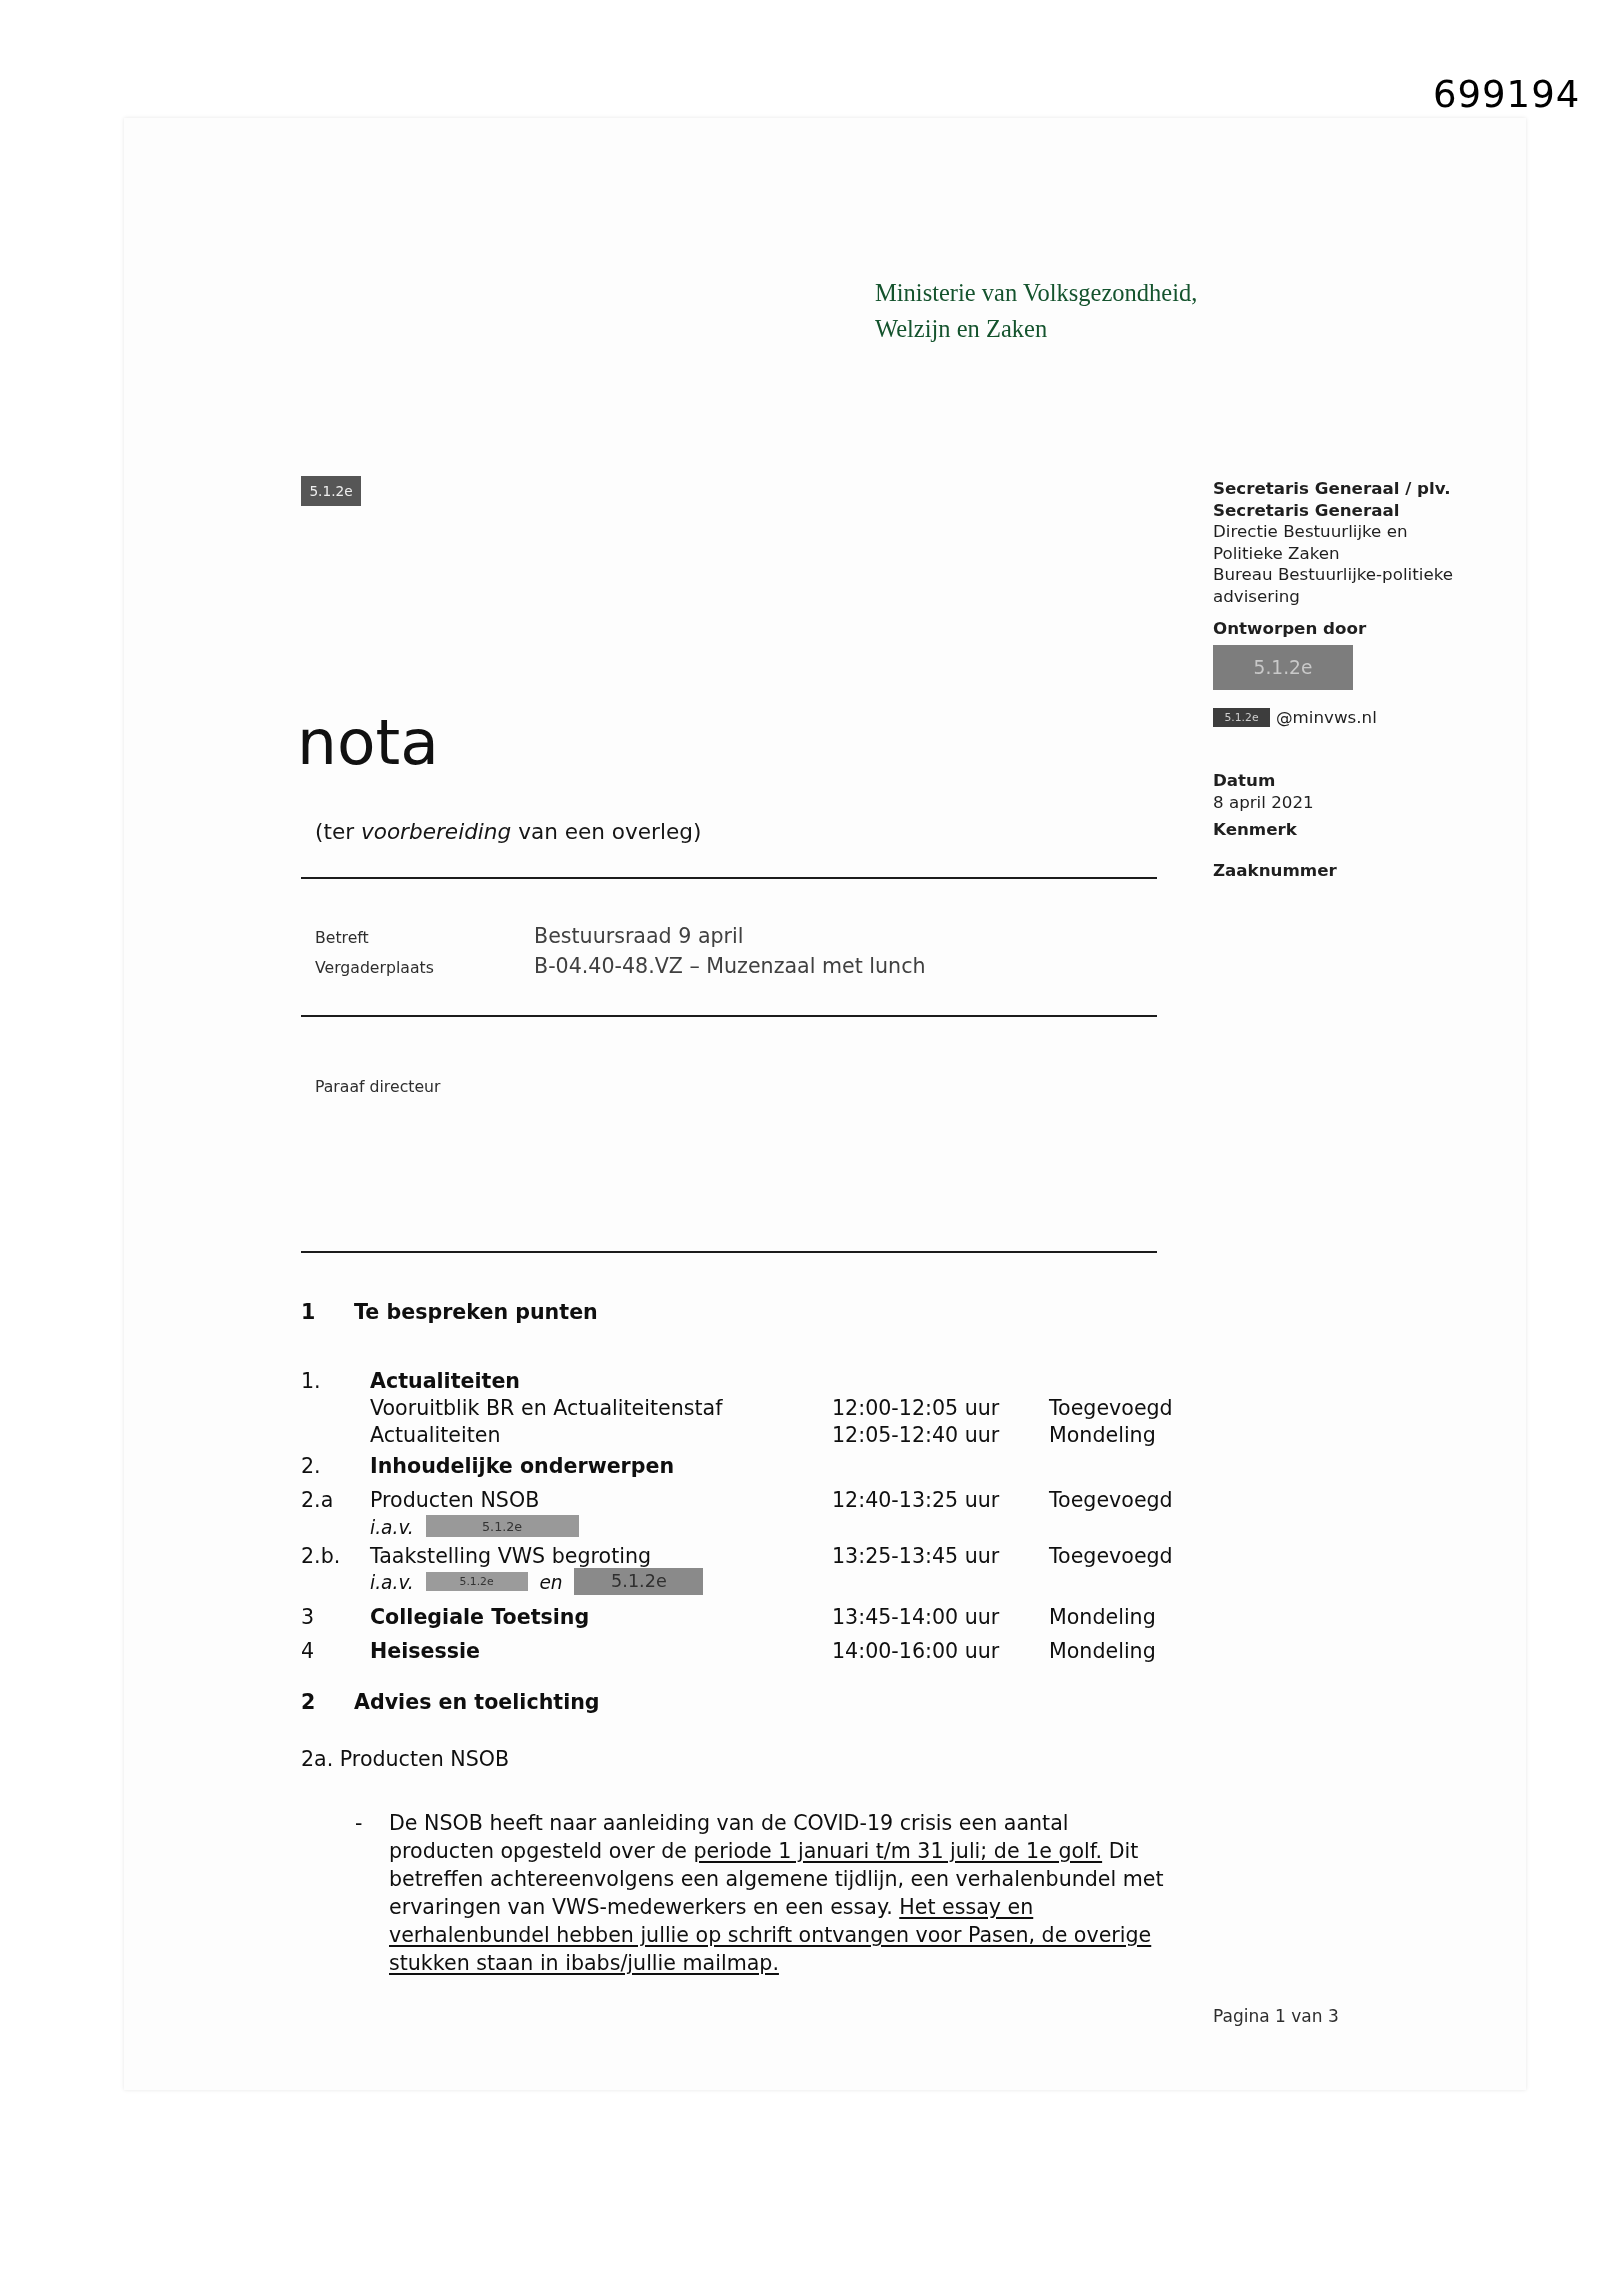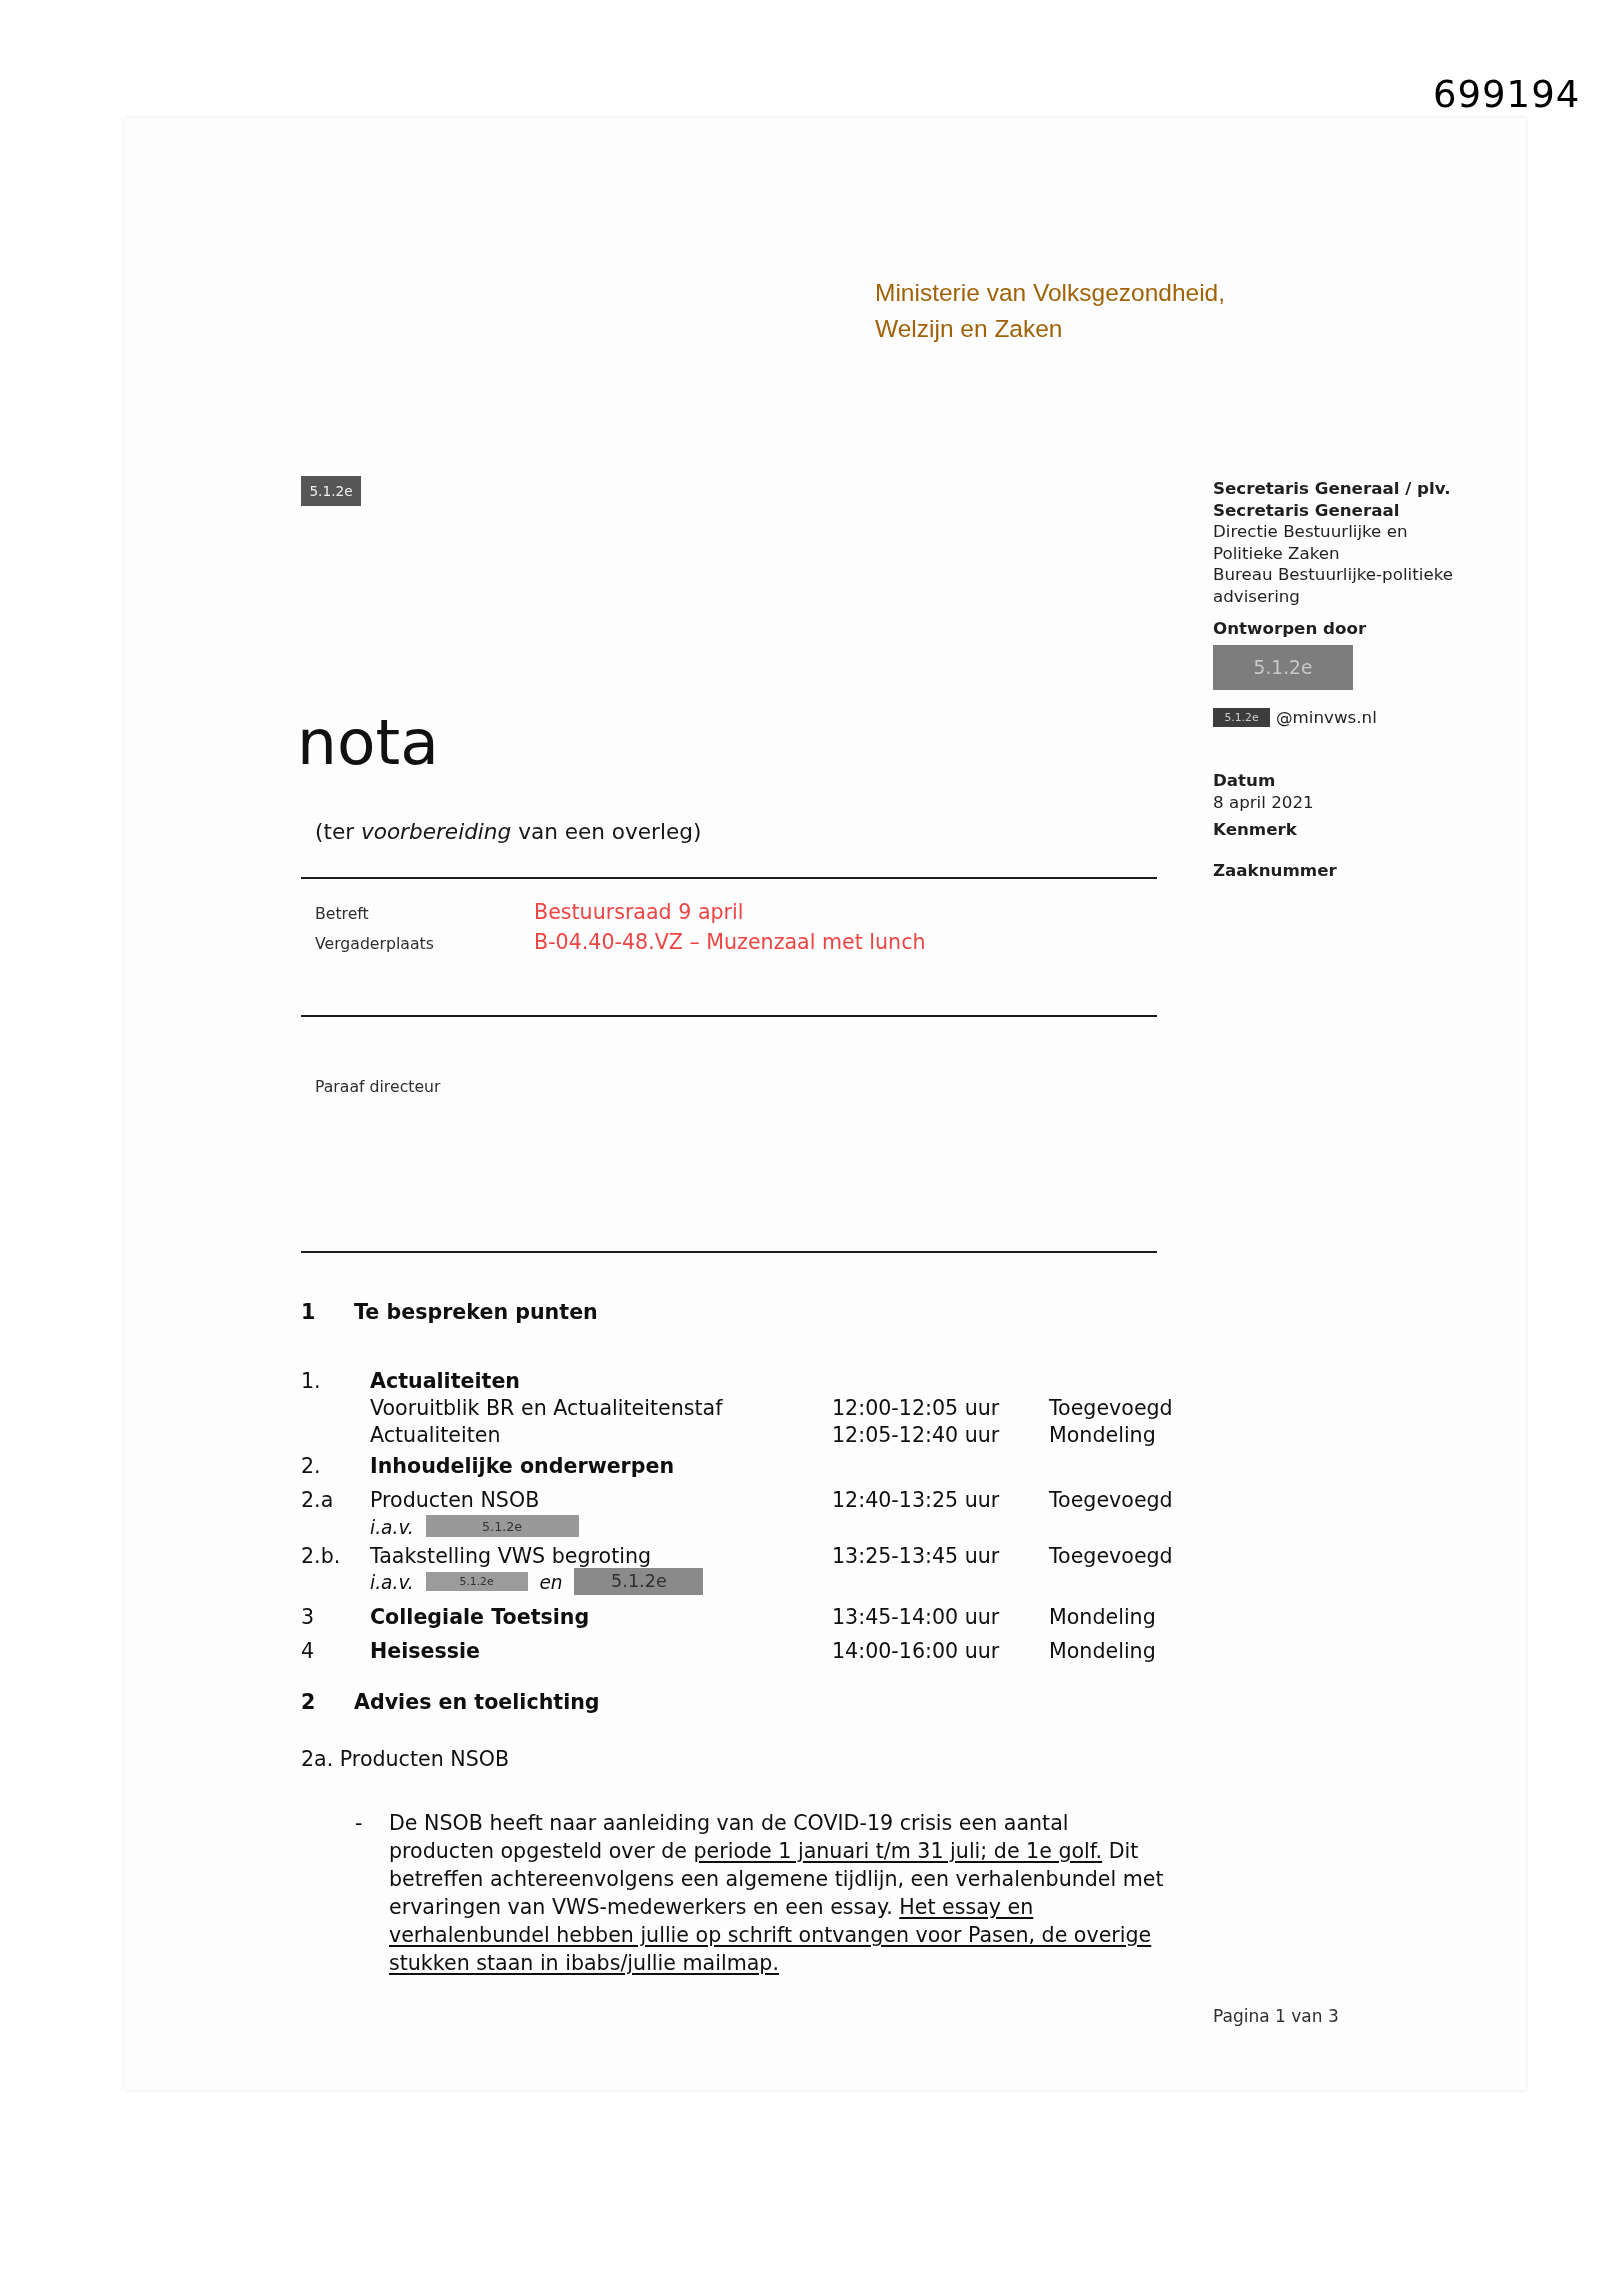--- a/index.html
+++ b/index.html
@@ -8,21 +8,21 @@
     position:relative; width:1621px; height:2292px; background:#ffffff;
     font-family:"DejaVu Sans","Liberation Sans",sans-serif; color:#1a1a1a; overflow:hidden;
   }
   .sheet {
     position:absolute; left:124px; top:118px; width:1402px; height:1972px;
     background:#fdfdfd; box-shadow:0 0 3.9px rgba(0,0,0,0.10);
   }
   .doc-number { position:absolute; left:1433px; top:73px; font-size:37px; letter-spacing:1px; color:#000; }
   .ministry {
     position:absolute; left:875px; top:275px;
-    font-family:Liberation Sans, sans-serif; font-size:24.5px; line-height:36px; color:#a16207;
+    font-family:Liberation Serif, serif; font-size:24.5px; line-height:36px; color:#14532d;
   }
   .redact { display:inline-flex; align-items:center; justify-content:center; }
   .redact-left { position:absolute; left:301px; top:476px; width:60px; height:30px; background:#565656; color:#efefef; font-size:13.7px; }
 
   .sidebar { position:absolute; left:1213px; top:478px; width:284px; font-size:16.7px; line-height:21.6px; color:#1f1f1f; }
   .sb-bold { font-weight:bold; }
   .sb-ontworpen { font-weight:bold; margin-top:10.8px; }
   .sb-designer-box { margin-top:4.9px; width:140px; height:45px; background:#7d7d7d; color:#c9c9c9; font-size:18.6px; display:flex; align-items:center; justify-content:center; }
   .sb-email { margin-top:16.7px; display:flex; align-items:center; gap:5.9px; }
   .sb-email-redact { width:57px; height:18.6px; background:#3d3d3d; color:#cfcfcf; font-size:10.8px; display:inline-flex; align-items:center; justify-content:center; }
@@ -33,21 +33,21 @@
   .nota { position:absolute; left:297px; top:706px; font-size:63px; color:#111; }
   .subtitle { position:absolute; left:315px; top:819px; font-size:21.6px; color:#161616; }
   .subtitle .em { font-style:italic; }
 
   .divider { position:absolute; left:301px; width:856px; height:2px; background:#1c1c1c; }
   .d1 { top:877px; } .d2 { top:1015px; } .d3 { top:1251px; }
 
   .meta { position:absolute; left:315px; top:900px; }
   .meta-row { display:flex; align-items:baseline; height:30px; }
   .meta-label { width:219px; font-size:15.7px; color:#2e2e2e; }
-  .meta-value { font-size:20.6px; color:#ef4444; }
+  .meta-value { font-size:20.6px; color:#404040;margin-top:24px; }
   .paraaf { position:absolute; left:315px; top:1077px; font-size:15.7px; color:#2e2e2e; }
 
   .section-heading { position:absolute; left:301px; display:flex; font-weight:bold; font-size:20.6px; color:#0f0f0f; }
   .sh-num { width:53px; }
   .s1 { top:1300px; } .s2 { top:1690px; }
 
   .agenda { position:absolute; left:301px; top:1369px; width:1088px; font-size:20.6px; color:#0f0f0f; }
   .ag-row { position:absolute; left:0; width:100%; height:27.4px; white-space:nowrap; }
   .ag-num { position:absolute; left:0; }
   .ag-title { position:absolute; left:69px; }

